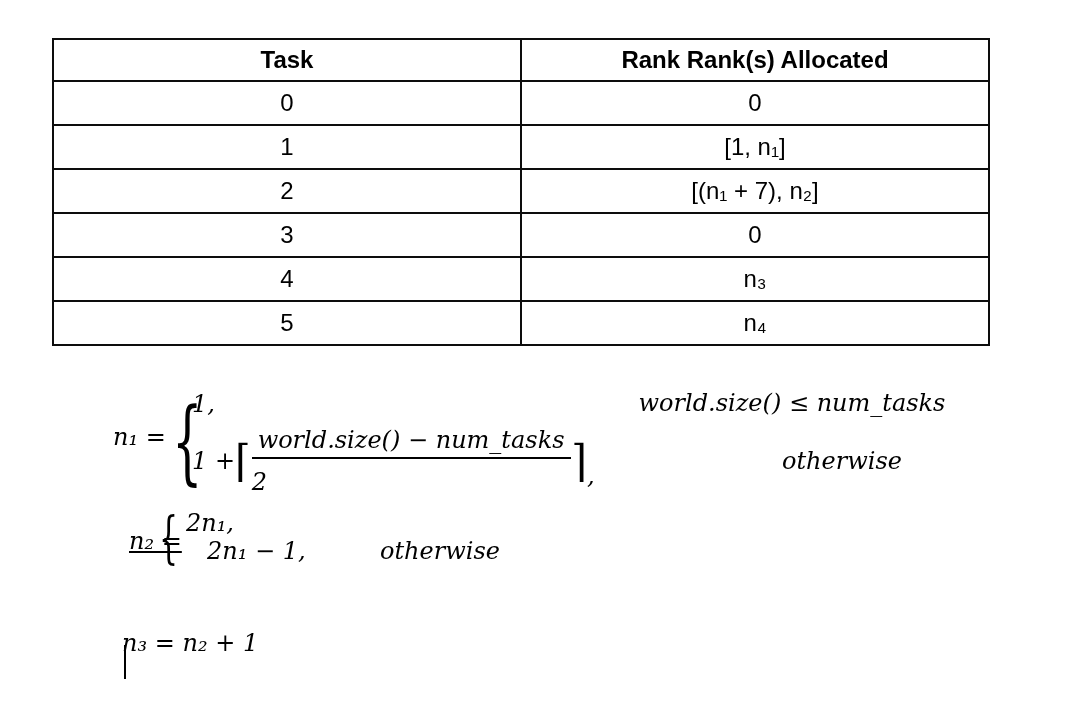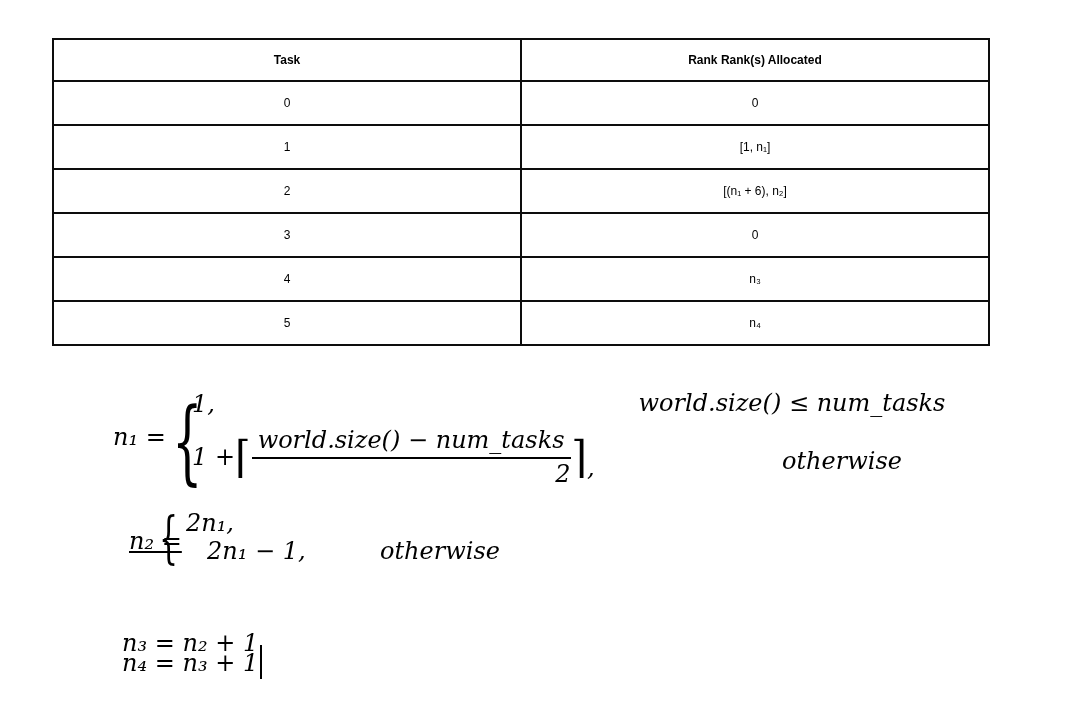--- a/index.html
+++ b/index.html
@@ -9,40 +9,40 @@
     overflow:hidden;
   }
 
   
   .alloc-table {
     position:absolute; left:52px; top:38px; width:938px;
     border-collapse:collapse; table-layout:fixed;
   }
   .alloc-table th, .alloc-table td {
     border:2px solid #0d0d0d; text-align:center; vertical-align:middle;
-    font-size:12px; padding:0; background:#fff;
+    font-size:24px; padding:0; background:#fff;
   }
   .alloc-table th { height:40px; font-weight:bold; }
   .alloc-table td { height:42px; font-weight:normal; }
 
   
   .math {
     position:absolute; font-family:"DejaVu Serif","Liberation Serif",serif;
     font-style:italic; font-size:24px; line-height:1.2; white-space:nowrap;
   }
   .cond { text-align:center; }
   .brace {
     position:absolute; font-family:"DejaVu Serif",serif; font-style:normal;
     transform-origin:top center; line-height:1; color:#000;
   }
   .brace-n1 { font-size:48px; transform:scaleY(1.92); }
   .brace-n2 { font-size:30px; transform:scaleY(1.85); }
   .caserow { display:flex; align-items:center; }
   .ceil { font-style:normal; font-size:40px; line-height:0.9; transform:scaleY(1.1); }
-  .frac { display:inline-flex; flex-direction:column; align-items:flex-end; margin:0 1px; }
+  .frac { display:inline-flex; flex-direction:column; align-items:flex-start; margin:0 1px;gap:8px; }
   .frac .num { padding:0 6px 2px 6px; border-bottom:2px solid #000; }
   .frac .den { padding-top:1px; }
   .trail-comma { align-self:flex-end; margin-bottom:6px; }
   .caret {
     display:inline-block; width:2px; height:34px; background:#000;
     margin-left:2px; vertical-align:-8px;
   }
 </style>
 </head>
 <body>
@@ -60,21 +60,21 @@
       <tr>
         <td>0</td>
         <td>0</td>
       </tr>
       <tr>
         <td>1</td>
         <td>[1, n₁]</td>
       </tr>
       <tr>
         <td>2</td>
-        <td>[(n₁ + 6), n₂]</td>
+        <td>[(n₁ + 7), n₂]</td>
       </tr>
       <tr>
         <td>3</td>
         <td>0</td>
       </tr>
       <tr>
         <td>4</td>
         <td>n₃</td>
       </tr>
       <tr>
@@ -103,16 +103,16 @@
 
   <div class="math" style="left:129px; top:527px;text-decoration:underline;">n₂ =</div>
   <div class="brace brace-n2" style="left:159px; top:511px;">{</div>
   <div class="math" style="left:186px; top:509px;">2n₁,</div>
   <div class="math" style="left:178px; top:537px;margin-left:29px;">2n₁ − 1,</div>
   <div class="math cond" style="left:300px; top:537px; width:280px;">otherwise</div>
 
   <div class="math" style="left:122px; top:597px;margin-top:32px;">n₃ = n₂ + 1</div>
 
   <div class="math" style="left:122px; top:645px;">
-    <span>n₄ = n₃ + 1</span><span class="caret"></span>
+    <span class="caret"></span>
   </div>
 
 </div>
 
 </body></html>

